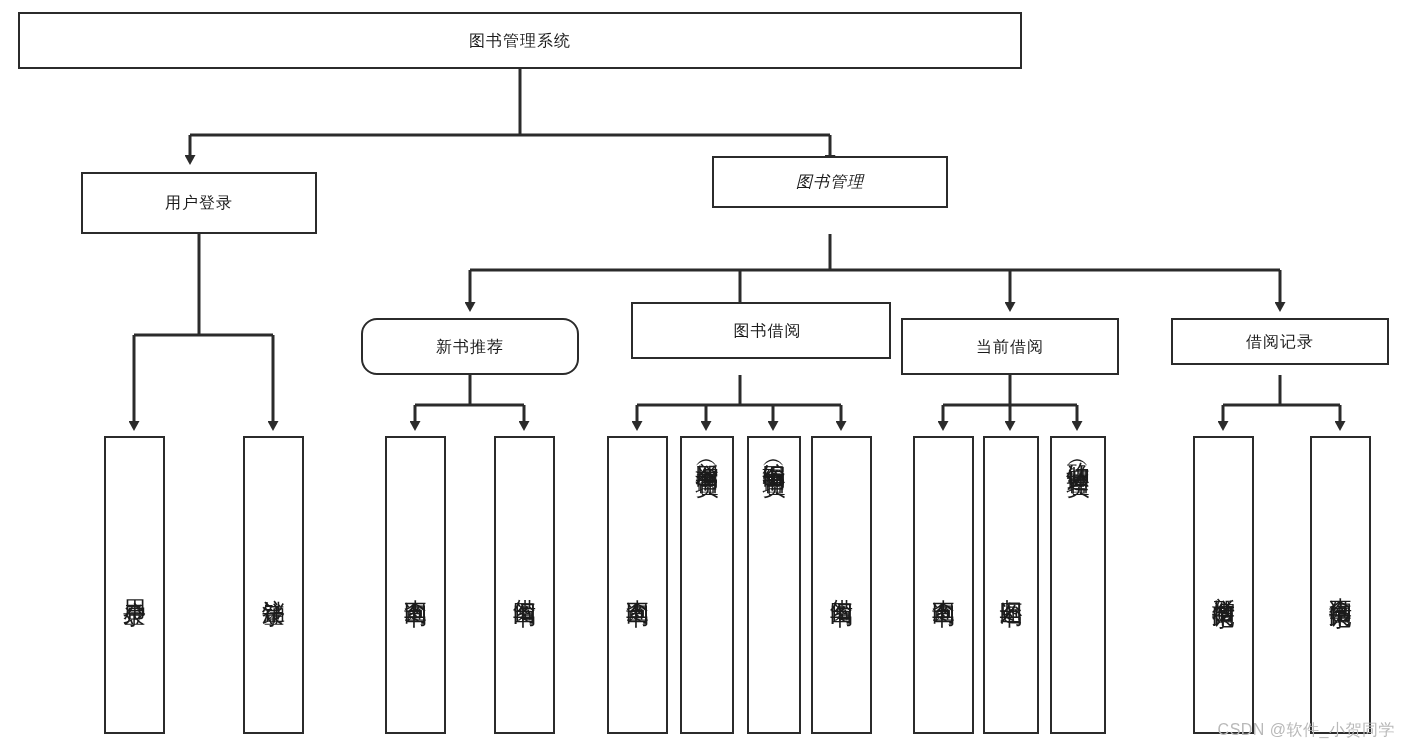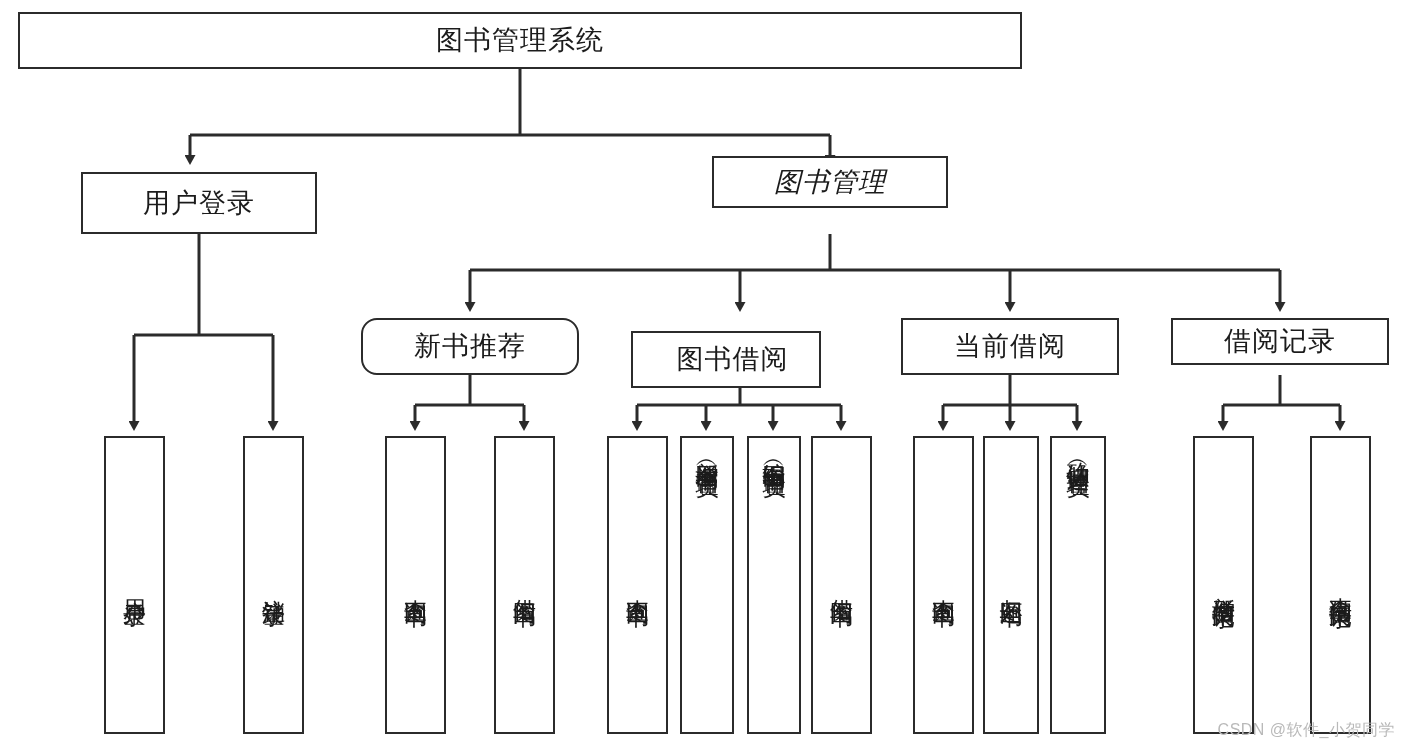--- a/index.html
+++ b/index.html
@@ -29,21 +29,21 @@
     position: absolute;
     box-sizing: border-box;
     border: 2px solid #2b2b2b;
     background: #ffffff;
     display: flex;
     align-items: center;
     justify-content: center;
     color: #1b1b1b;
   }
   .node.h {
-    font-size: 27px;
+    font-size: 16px;
     letter-spacing: 1px;
     line-height: 1.2;
   }
   .node.v {
     writing-mode: vertical-rl;
     text-orientation: upright;
     font-size: 23px;
     line-height: 1.25;
     letter-spacing: 2px;
     padding: 6px 0;
@@ -127,21 +127,21 @@
   <div class="node h" style="left:81px; top:172px; width:236px; height:62px;">
     <span>用户登录</span>
   </div>
   <div class="node h" style="left:712px; top:156px; width:236px; height:52px;font-style:italic;">
     <span>图书管理</span>
   </div>
 
   <div class="node h" style="left:361px; top:318px; width:218px; height:57px;border-radius:16px;">
     <span>新书推荐</span>
   </div>
-  <div class="node h" style="left:631px; top:331px; width:190px; height:57px;padding-left:13px;">
+  <div class="node h" style="left:631px; top:302px; width:260px; height:57px;padding-left:13px;">
     <span>图书借阅</span>
   </div>
   <div class="node h" style="left:901px; top:318px; width:218px; height:57px;">
     <span>当前借阅</span>
   </div>
   <div class="node h" style="left:1171px; top:318px; width:218px; height:47px;">
     <span>借阅记录</span>
   </div>
 
   <div class="node v" style="left:104px; top:436px; width:61px; height:298px; justify-content:center;">

